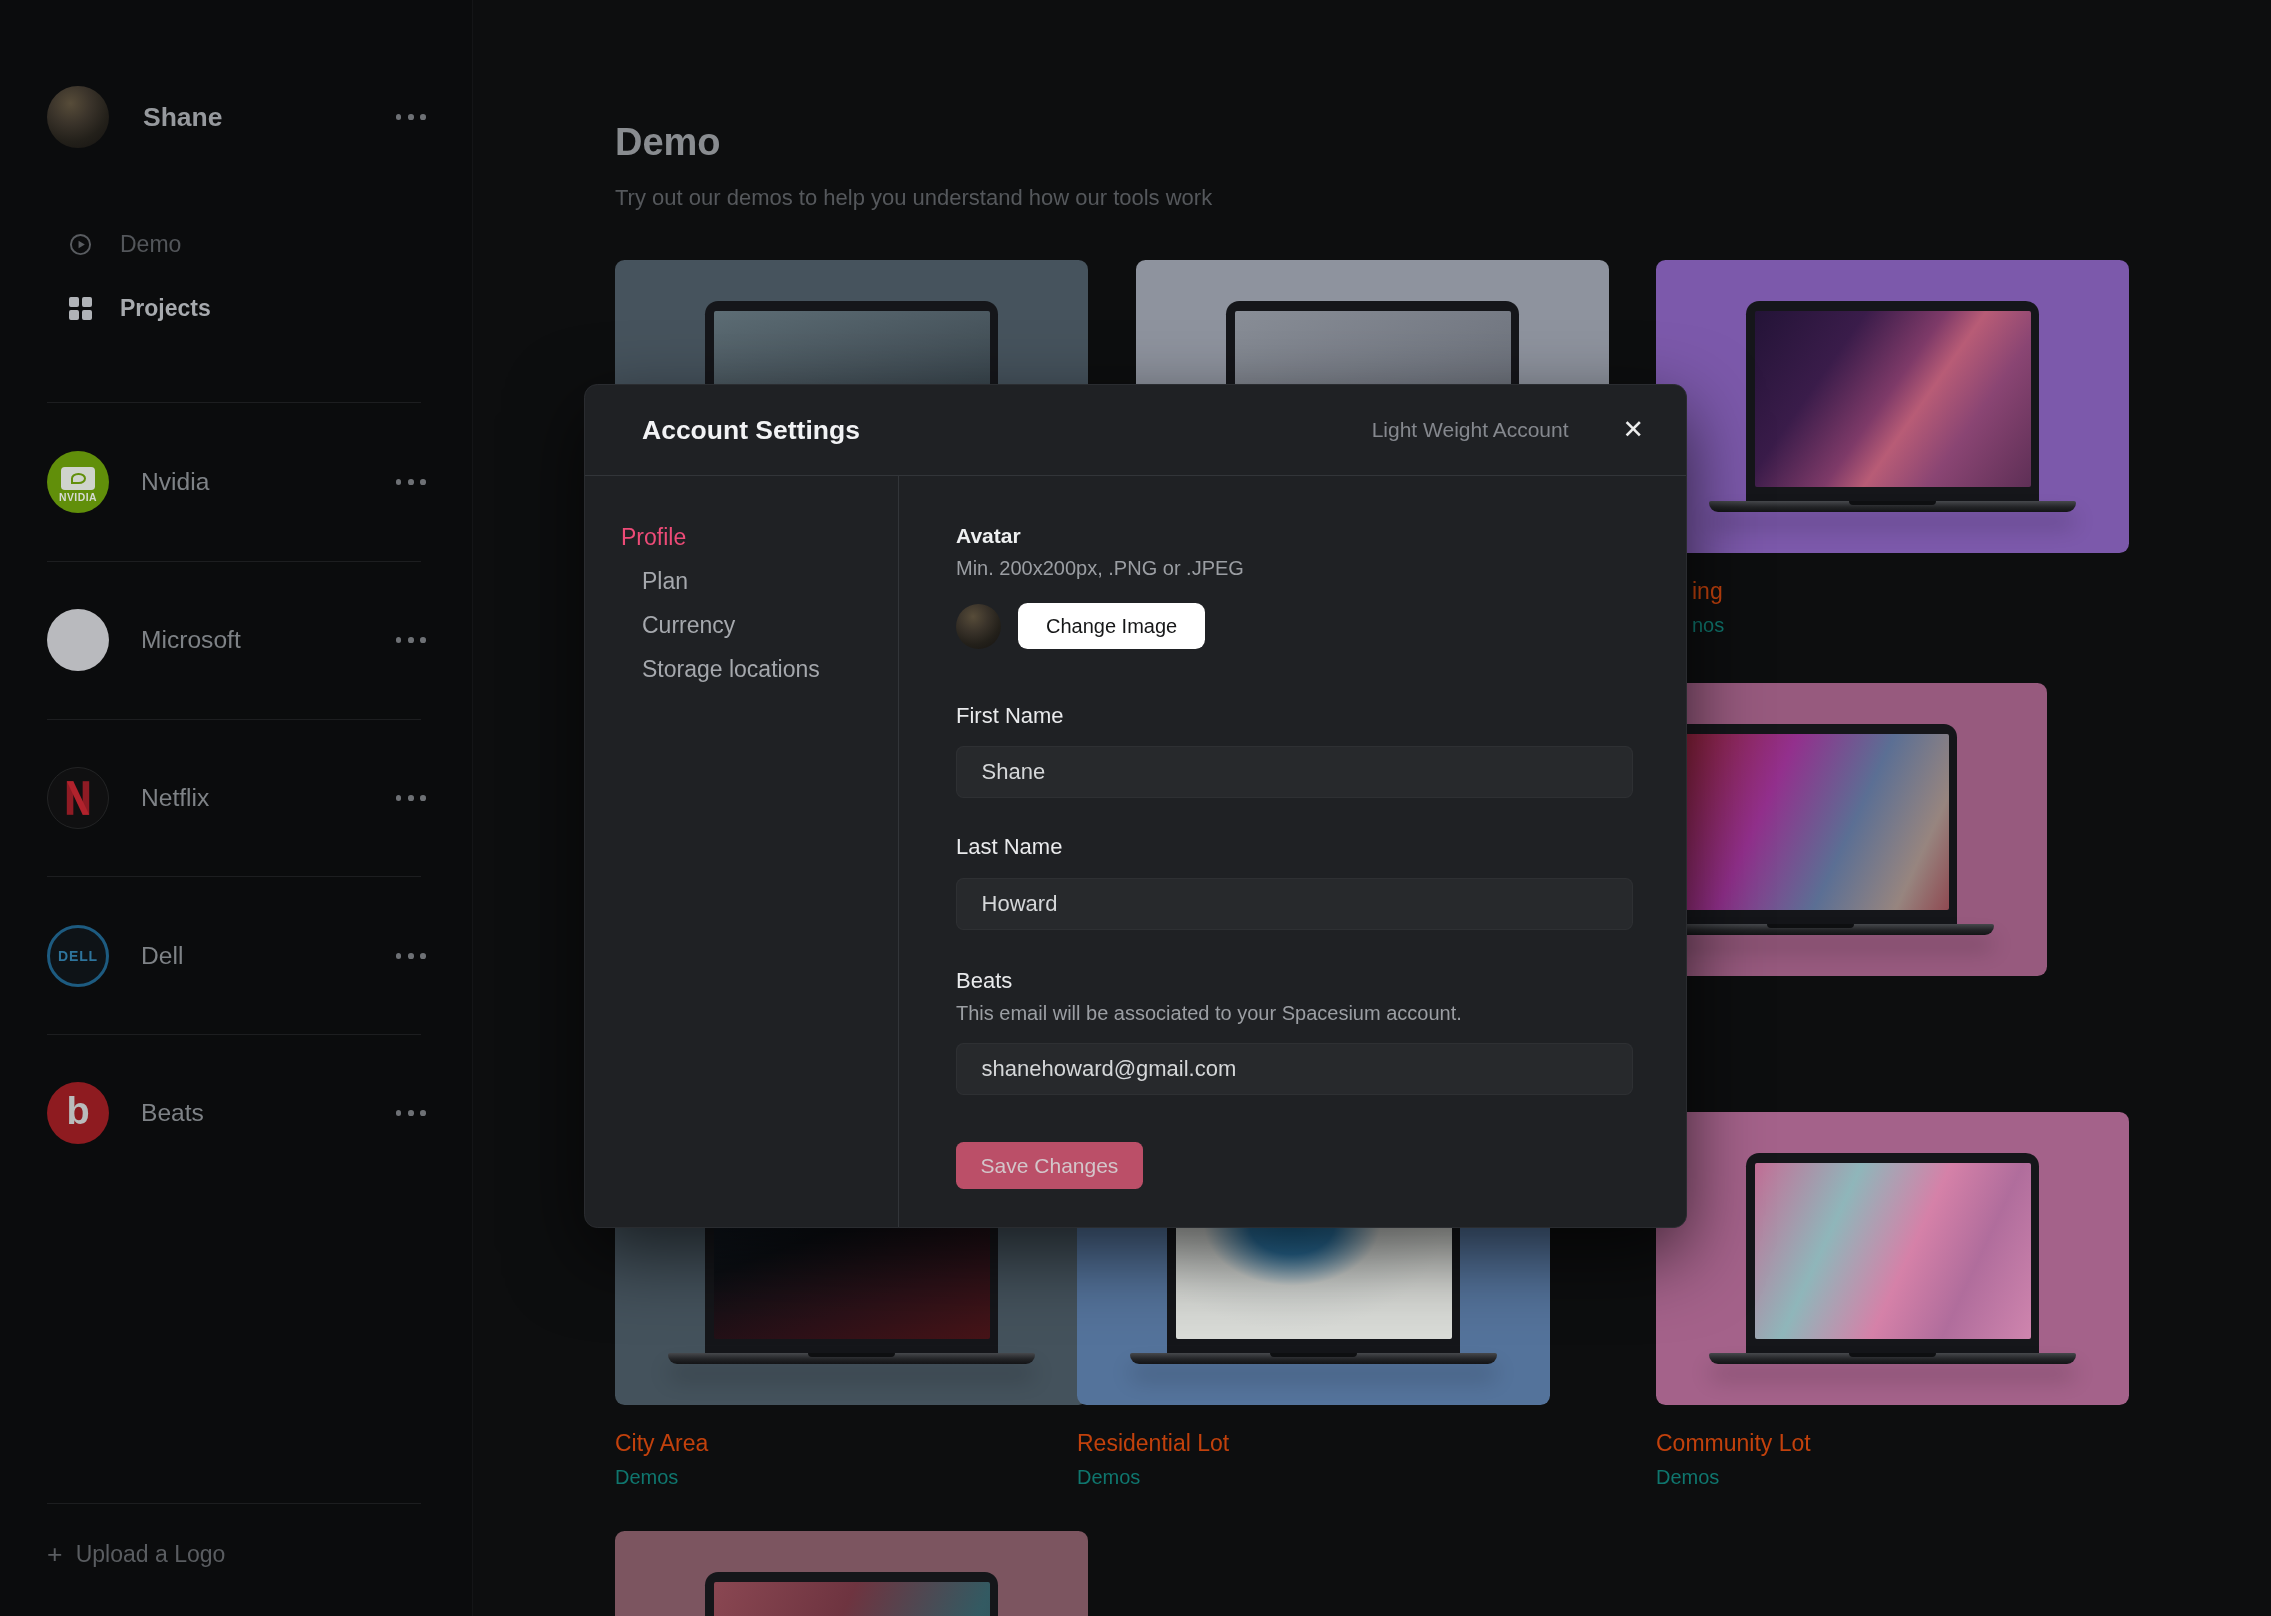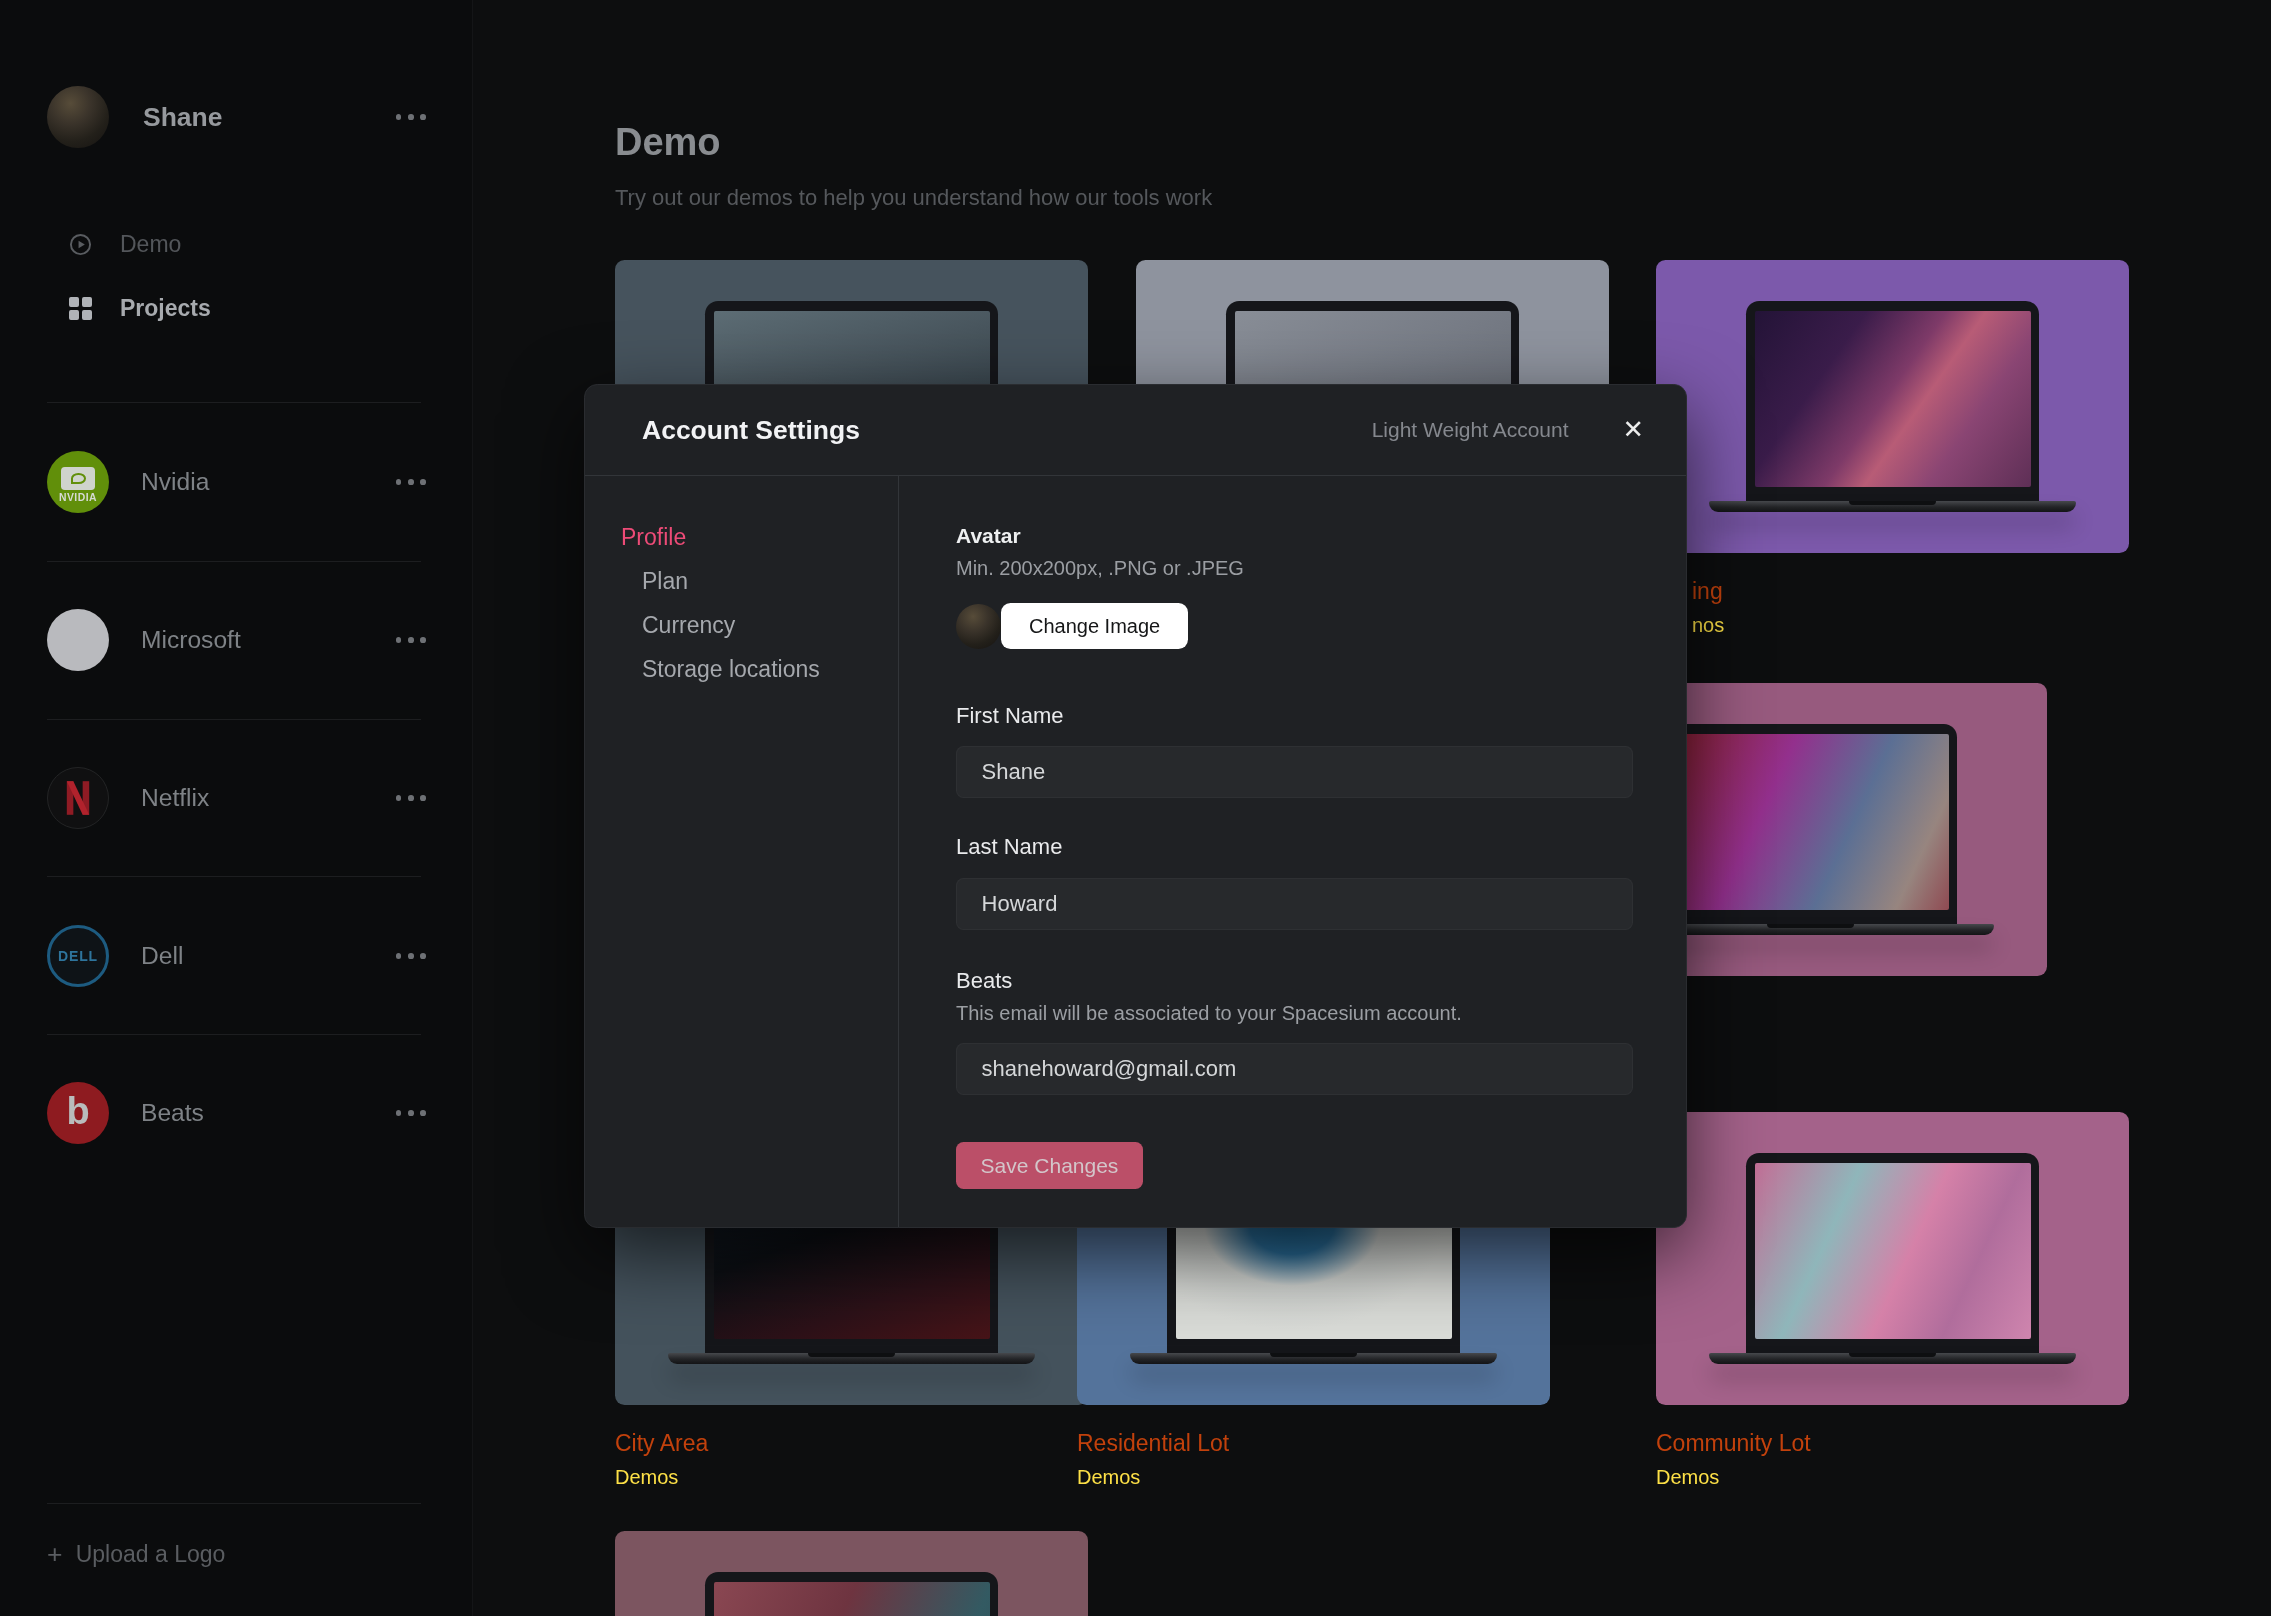--- a/index.html
+++ b/index.html
@@ -53,21 +53,21 @@
   .page-sub { position:absolute; left:615px; top:185px; font-size:22px; color:#55585c; }
 
   .cell { position:absolute; width:473px; }
   .card { width:473px; height:293px; border-radius:9.5px; overflow:hidden; }
   .laptop { width:293px; margin:41px auto 0; }
   .lap-screen { height:201px; background:#15161a; border-radius:13.2px 13.2px 0 0; padding:10.4px 8.5px 15px; }
   .lap-img { width:100%; height:100%; border-radius:1.9px; }
   .lap-base { position:relative; width:367px; height:10.4px; margin:-0.9px 0 0 -37px; background:linear-gradient(180deg,#46484c 0%,#232427 55%,#131416 100%); border-radius:2.8px 2.8px 13.2px 13.2px; box-shadow:0 15px 21px rgba(0,0,0,.22); }
   .lap-base::after { content:""; position:absolute; left:50%; top:0; width:87px; height:3.8px; margin-left:-44px; background:#0e0f11; border-radius:0 0 4.7px 4.7px; }
   .card-title { margin:24.6px 0 0; font-size:23px; color:#c2410c; }
-  .card-sub { margin:9.5px 0 0; font-size:20px; color:#fde047; }
+  .card-sub { margin:9.5px 0 0; font-size:20px; color:#0f766e; }
   .cell.frag .card-title, .cell.frag .card-sub { padding-left:36px; }
 
   .bg-r1c1 { background:#46535d; } .scr-r1c1 { background:linear-gradient(165deg,#5d6d75 0%,#49565e 35%,#333f47 70%,#273239 100%); }
   .bg-r1c2 { background:#8e939e; } .scr-r1c2 { background:linear-gradient(150deg,#898e97 0%,#757a84 50%,#61666e 100%); }
   .bg-r1c3 { background:#7c59ab; } .scr-r1c3 { background:linear-gradient(125deg,#231337 0%,#3a1c4a 28%,#7e3a68 48%,#b85c76 58%,#8a4573 74%,#5e2f56 100%); }
   .bg-r2c3 { background:#975a7e; } .scr-r2c3 { background:linear-gradient(115deg,#8a2030 0%,#93308d 35%,#5b6f94 62%,#97857f 85%,#8f4a52 100%); }
   .bg-r3c1 { background:#44525c; } .scr-r3c1 { background:linear-gradient(160deg,#16222e 0%,#0c0f14 40%,#2c1118 72%,#471418 100%); }
   .bg-r3c2 { background:#54739b; } .scr-r3c2 { background:radial-gradient(ellipse 55% 60% at 42% 35%, #1f648f 0%, #2a6d99 28%, #cfd2cf 58%, #d9dbd7 100%); }
   .bg-r3c3 { background:#a4628a; } .scr-r3c3 { background:linear-gradient(115deg,#c46f97 0%,#8fb6ba 30%,#d581a8 55%,#b06d9c 75%,#cf85ae 100%); }
   .bg-r4c1 { background:#7c5560; } .scr-r4c1 { background:linear-gradient(115deg,#8a4752 0%,#6e3440 40%,#335a62 78%,#2c4f57 100%); }
@@ -79,21 +79,21 @@
   .m-right { margin-left:auto; display:flex; align-items:center; gap:54px; }
   .m-acct { font-size:21px; color:#85888e; }
   .m-close { font-size:25.6px; color:#eceded; cursor:pointer; line-height:1; }
   .m-body { display:flex; height:752px; }
   .m-nav { width:314px; border-right:0.9px solid #323539; padding-top:39px; }
   .m-nav a { display:block; padding-left:57px; height:44px; line-height:44px; font-size:23px; color:#a5a8ad; text-decoration:none; cursor:pointer; }
   .m-nav a.active { color:#ed4b77;padding-left:36px; }
   .m-content { flex:1; padding:47px 53px 0 57px; }
   .f-label-strong { font-size:21px; font-weight:700; color:#eef0f1; line-height:26.5px; }
   .f-hint { font-size:20px; color:#9b9ea3; line-height:26.5px; margin-top:5.7px; }
-  .avatar-row { margin-top:21px; height:47px; display:flex; align-items:center; }
+  .avatar-row { margin-top:21px; height:47px; display:flex; align-items:center; gap:17px; }
   .btn-white { height:46px; padding:0 28px; background:#ffffff; color:#151617; font-size:20px; font-weight:500; border:none; border-radius:9.5px; cursor:pointer; font-family:inherit; }
   .f-label { font-size:22px; color:#e9eaec; line-height:26.5px; }
   .mt-56 { margin-top:53px; } .mt-38 { margin-top:36px; } .mt-40 { margin-top:38px; }
   .f-input { display:block; width:100%; height:52px; margin-top:17px; background:#27292c; border:0.9px solid rgba(255,255,255,.035); border-radius:7.6px; padding:0 24.6px; font-size:22px; color:#d5d7d9; font-family:inherit; outline:none; }
   .btn-save { margin-top:47px; height:47px; padding:0 24.6px; background:#bb4f68; color:#d3c6ca; font-size:21px; border:none; border-radius:7.6px; cursor:pointer; font-family:inherit; }
 
   .play-ico circle { stroke:#595c60; fill:none; stroke-width:2; }
   .play-ico path { fill:#595c60; }
 </style>
 </head>

